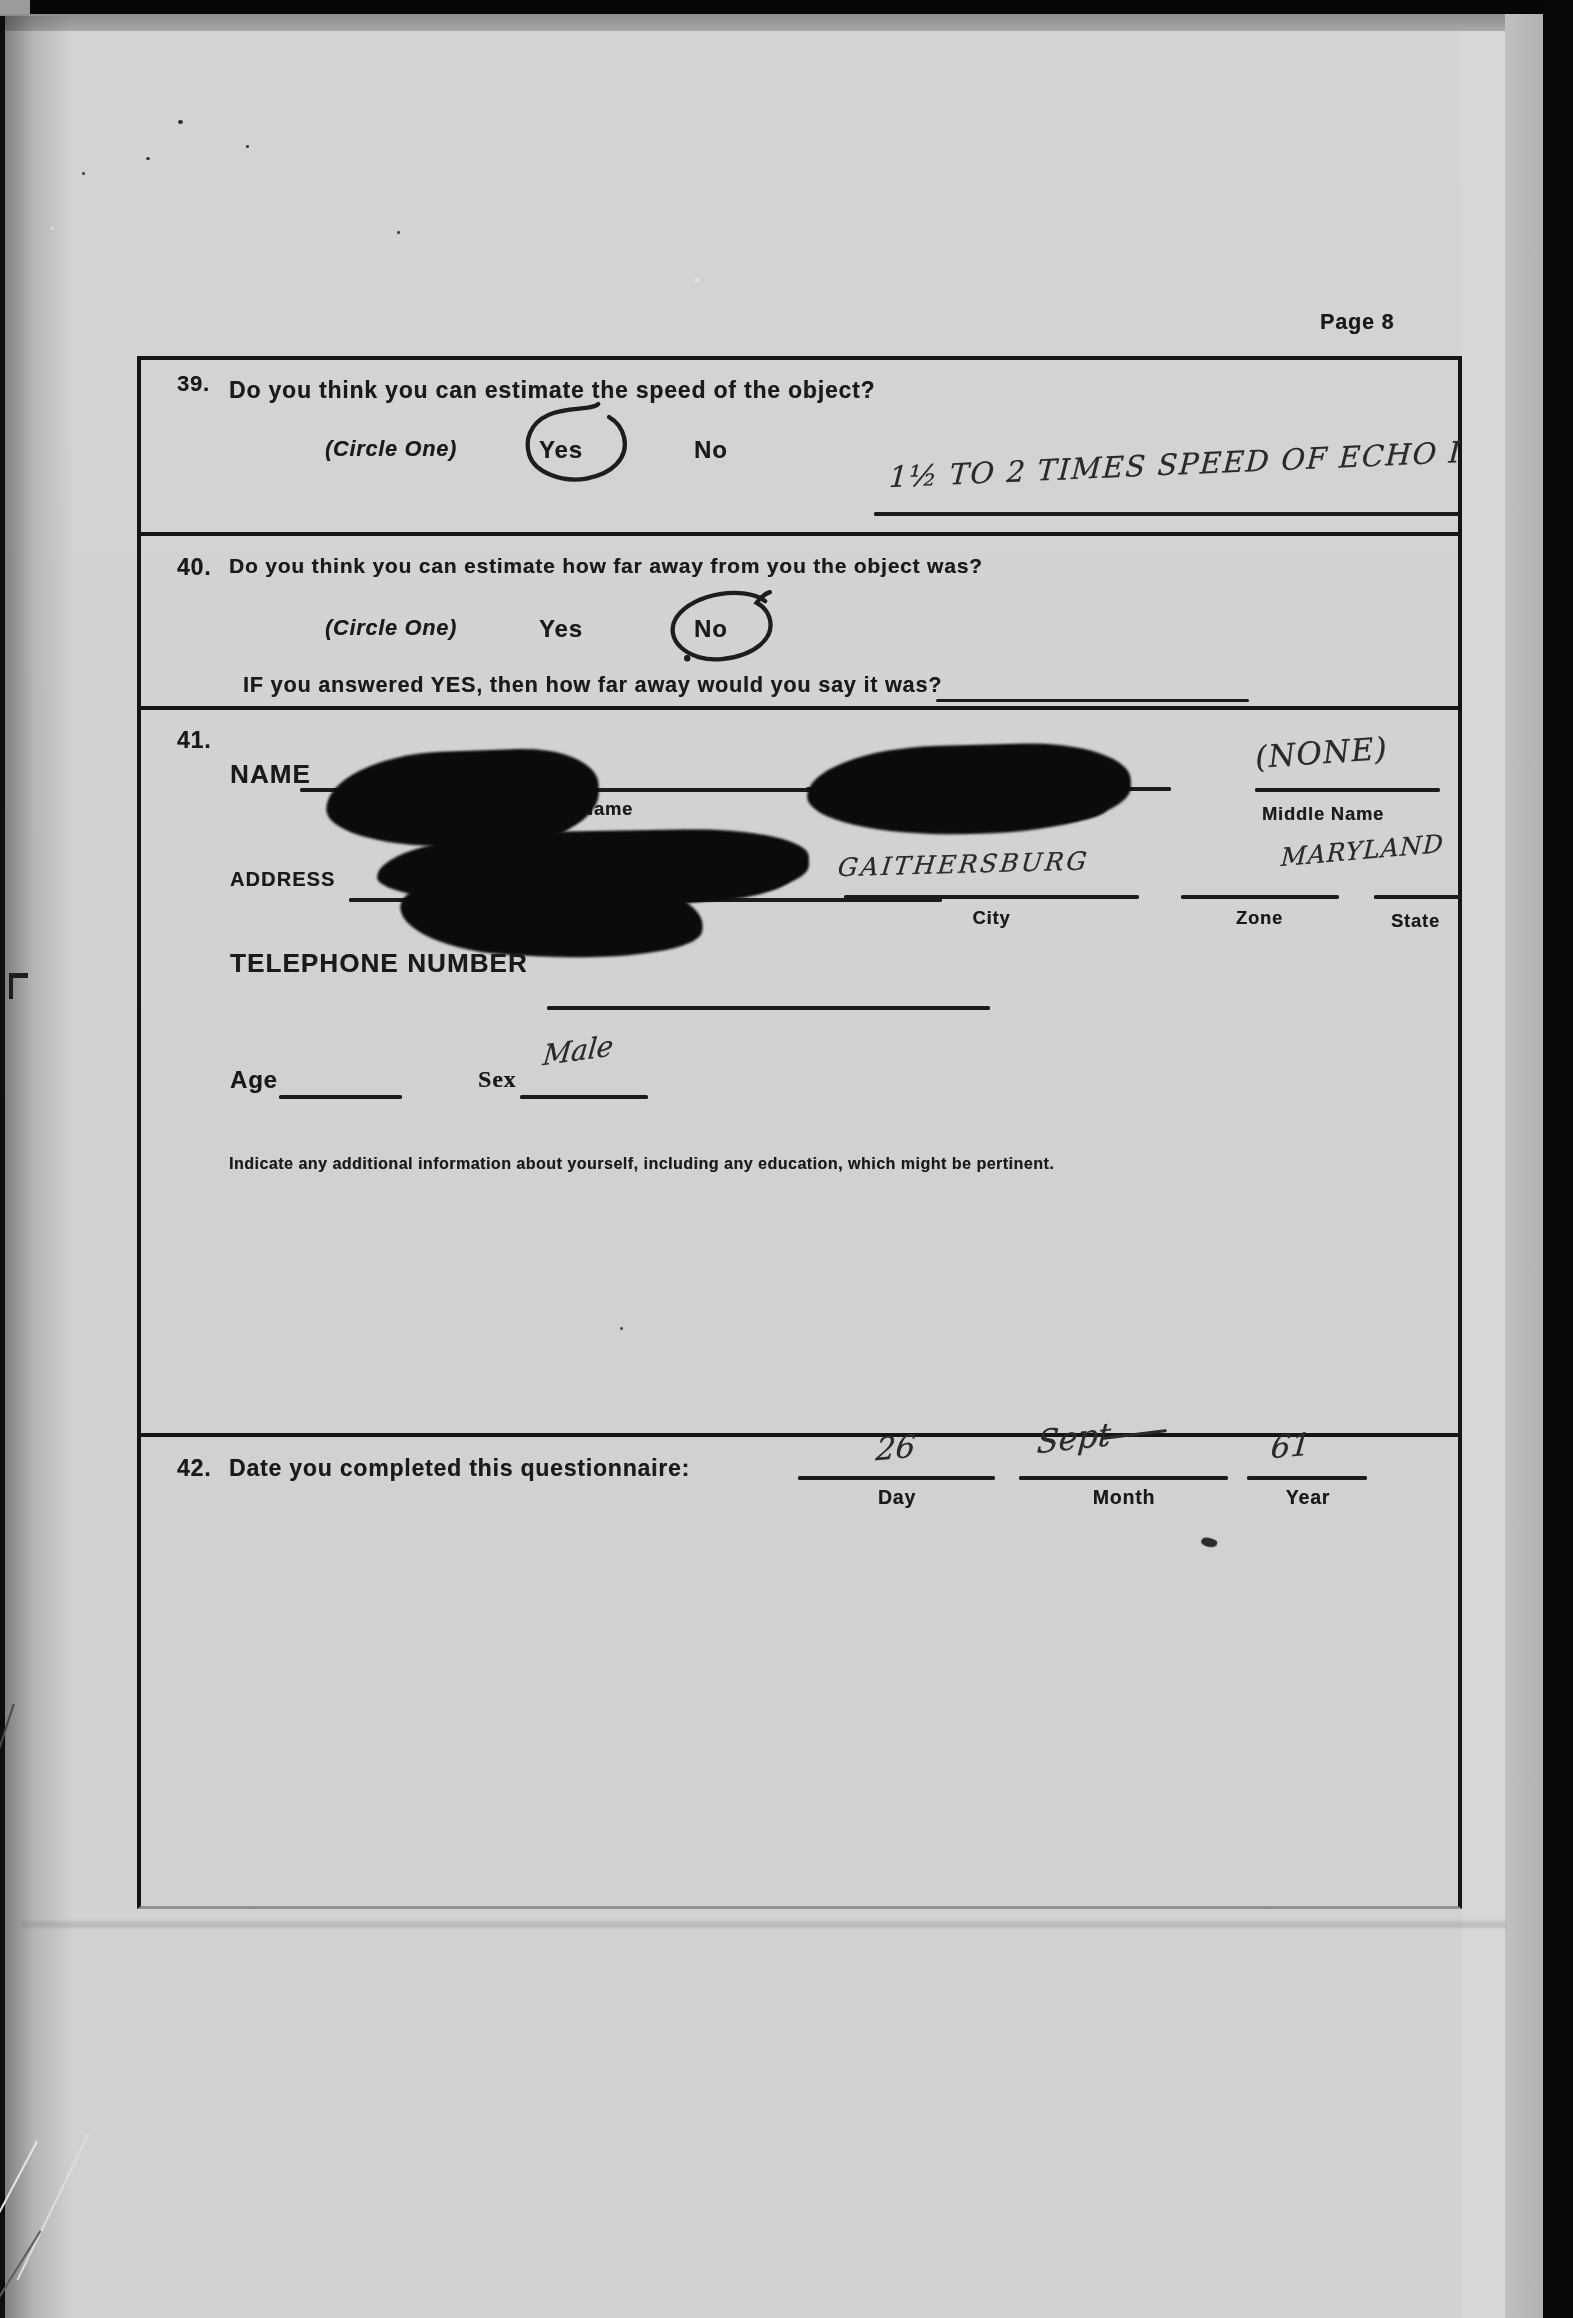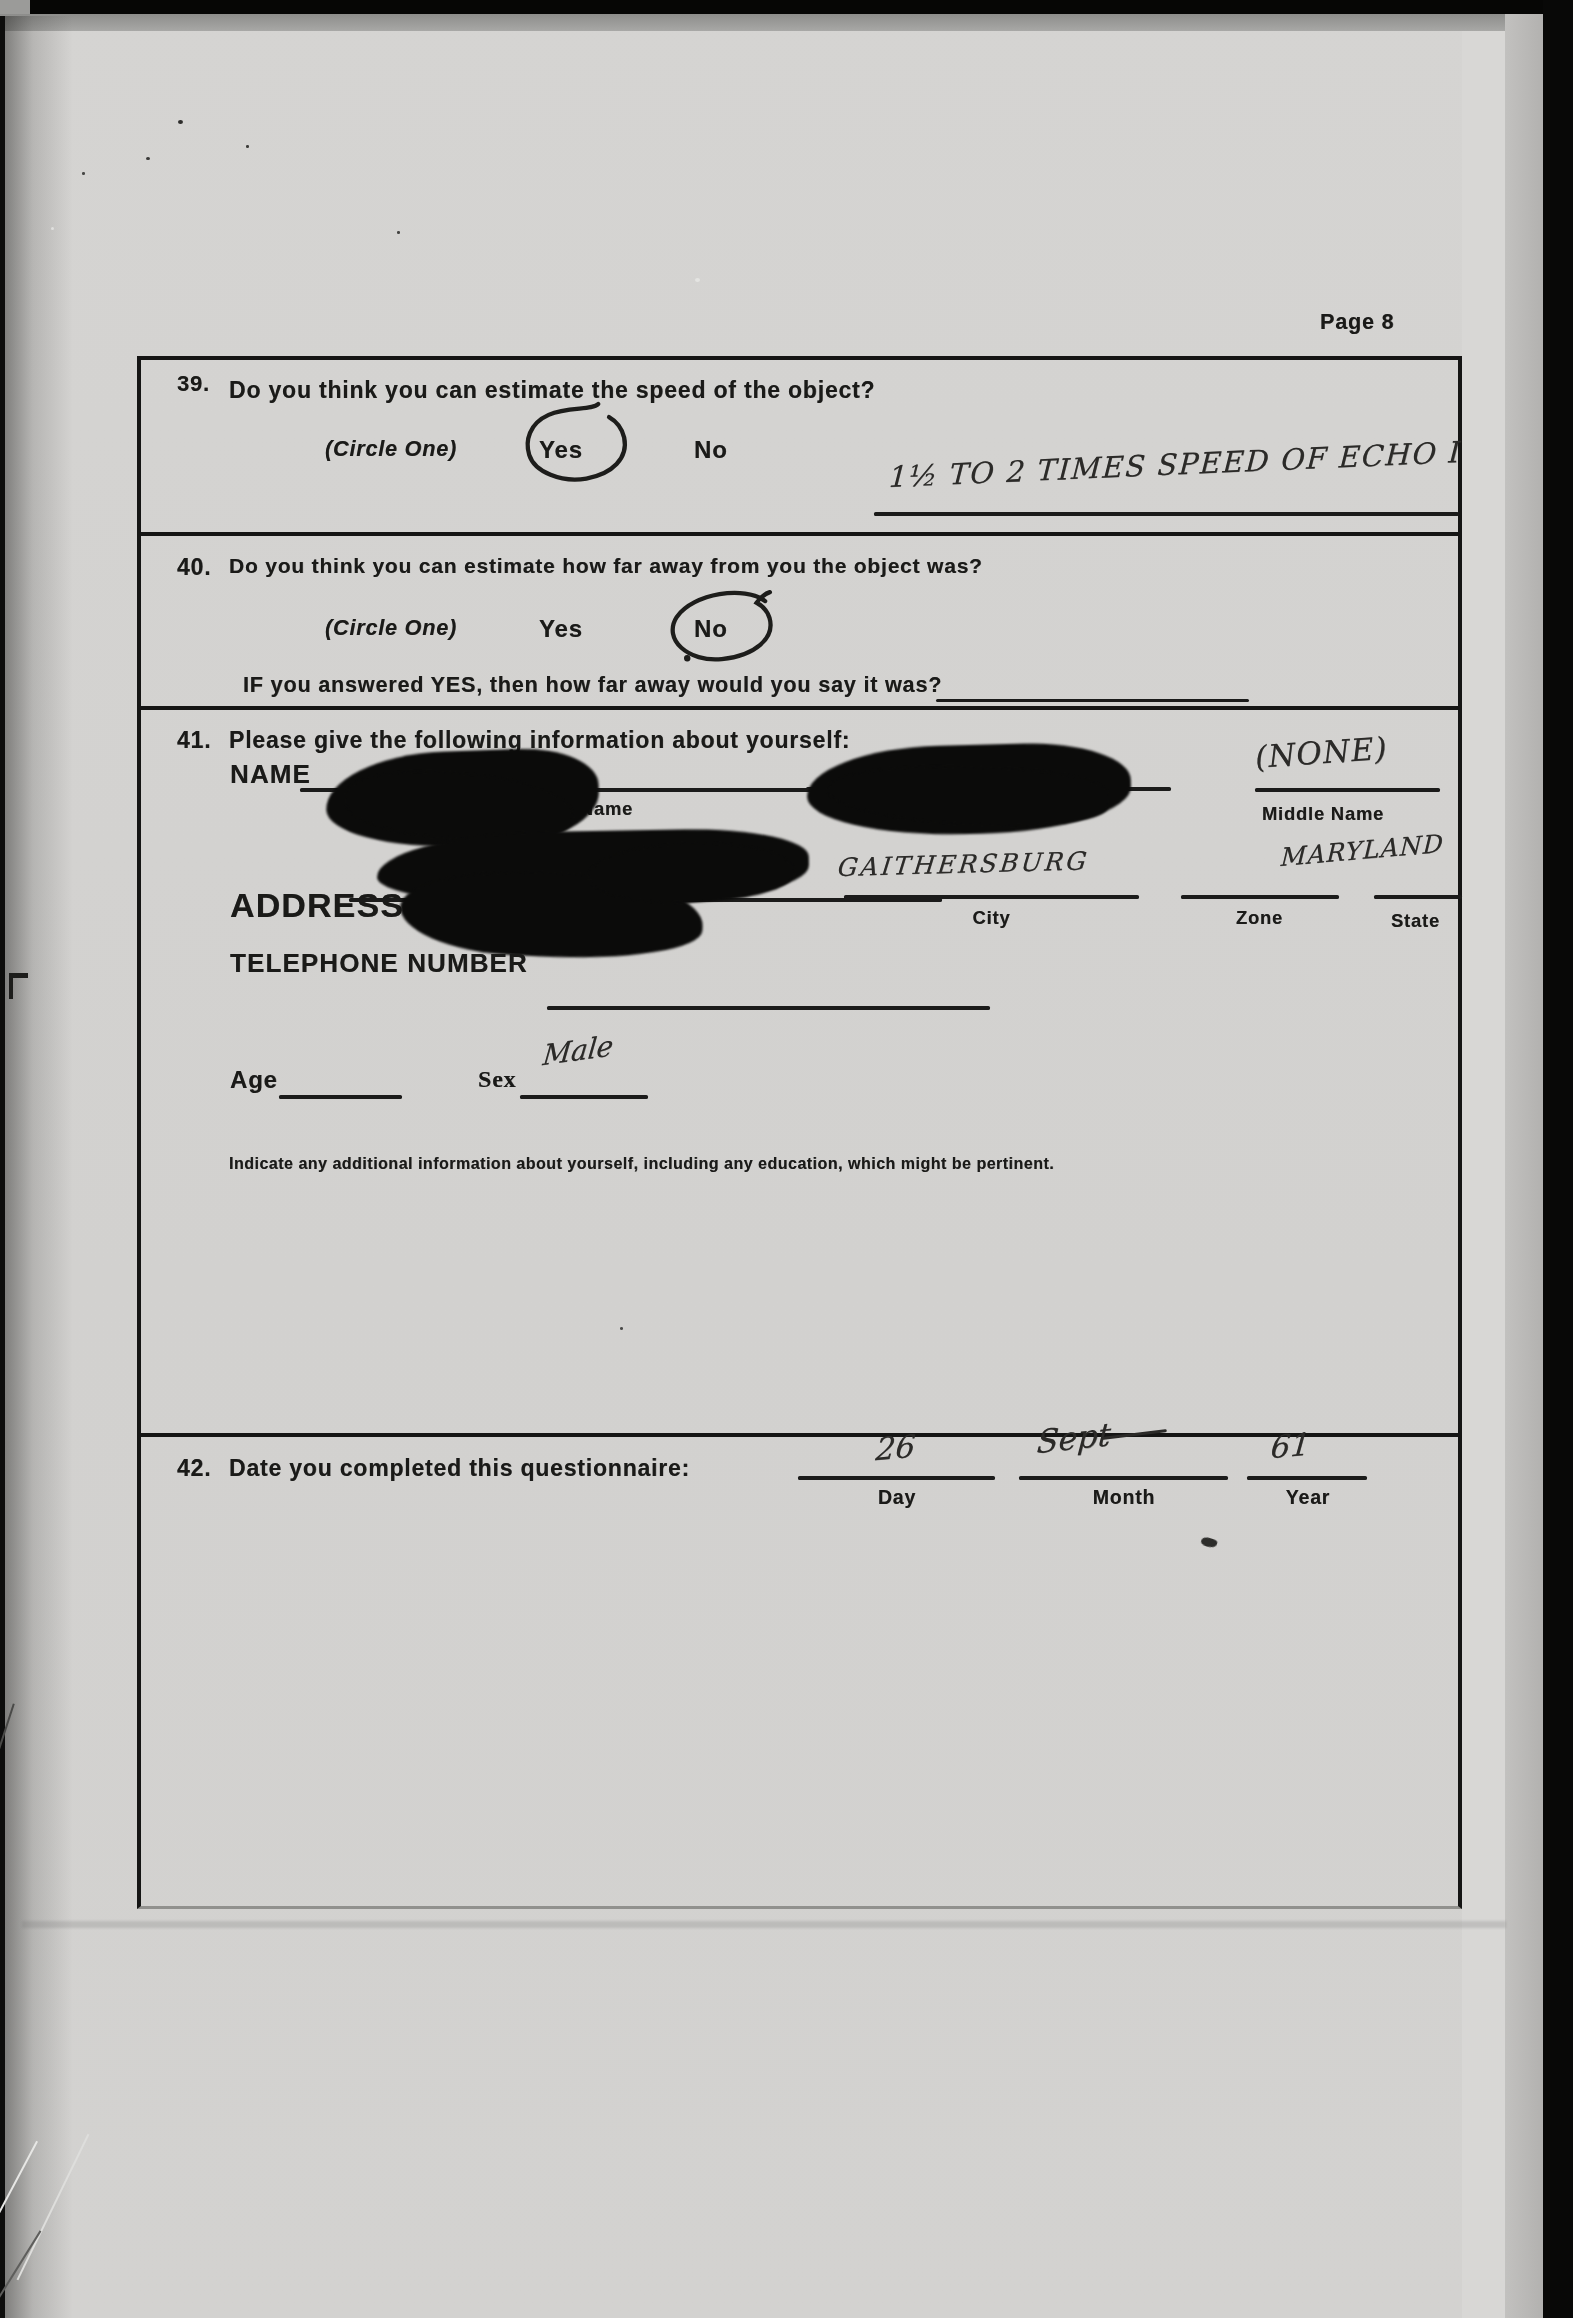--- a/index.html
+++ b/index.html
@@ -78,36 +78,35 @@
   <div class="pt" style="left:694px;top:615px;font-size:24px;">No</div>
   <svg style="left:655px;top:588px;" width="135" height="86" viewBox="0 0 250 160" transform="rotate(-4)">
     <path d="M 208 30 C 172 -2 76 6 42 48 C 12 88 58 134 120 132 C 182 130 222 100 214 62 C 210 46 202 38 192 32 C 200 22 210 16 218 14" fill="none" stroke="#1d1d1b" stroke-width="8" stroke-linecap="round"></path>
     <circle cx="56" cy="126" r="6" fill="#1d1d1b"></circle>
   </svg>
   <div class="pt" style="left:243px;top:672px;font-size:21.6px;">IF you answered YES, then how far away would you say it was?</div>
   <div class="hline" style="left:936px;top:699px;width:313px;height:3.2px;"></div>
   <div class="hw" style="left:946px;top:665px;font-size:27px;"></div>
 
   <div class="pt" style="left:177px;top:727px;font-size:23px;">41.</div>
-  <div class="pt" style="left:229px;top:727px;font-size:23px;">Please give the following information about yourself:</div>
 
   <div class="pt" style="left:230px;top:759px;font-size:26px;letter-spacing:1.1px;">NAME</div>
   <div class="hline" style="left:300px;top:788px;width:594px;"></div>
   <div class="hline" style="left:806px;top:787px;width:365px;"></div>
   <div class="hline" style="left:1255px;top:788px;width:185px;"></div>
   <div class="pt sub" style="left:513px;top:798px;width:140px;">Last Name</div>
   <div class="pt sub" style="left:914px;top:795px;width:140px;">First Name</div>
   <div class="pt sub" style="left:1253px;top:803px;width:140px;">Middle Name</div>
   <div class="hw" style="left:1255px;top:739px;font-size:31px;letter-spacing:1.1px;transform:rotate(-4deg);">(NONE)</div>
   <div class="redact" style="left:326px;top:751px;width:273px;height:95px;border-radius:46% 30% 38% 52% / 60% 42% 55% 45%;transform:rotate(-2deg);"></div>
   <div class="redact" style="left:346px;top:773px;width:227px;height:65px;border-radius:40% 55% 35% 45%;transform:rotate(3deg);"></div>
   <div class="redact" style="left:807px;top:745px;width:324px;height:89px;border-radius:42% 34% 48% 50% / 55% 45% 50% 48%;transform:rotate(-1.5deg);"></div>
   <div class="redact" style="left:827px;top:767px;width:281px;height:57px;border-radius:50% 40% 40% 55%;transform:rotate(2deg);"></div>
 
-  <div class="pt" style="left:230px;top:868px;font-size:34px;letter-spacing:1.1px;margin-top:18px;">ADDRESS</div>
+  <div class="pt" style="left:230px;top:868px;font-size:20px;letter-spacing:1.1px;">ADDRESS</div>
   <div class="hline" style="left:349px;top:898px;width:593px;"></div>
   <div class="hline" style="left:844px;top:895px;width:295px;"></div>
   <div class="hline" style="left:1181px;top:895px;width:158px;"></div>
   <div class="hline" style="left:1374px;top:895px;width:88px;"></div>
   <div class="pt sub" style="left:581px;top:911px;width:124px;">Street</div>
   <div class="pt sub" style="left:932px;top:907px;width:119px;">City</div>
   <div class="pt sub" style="left:1200px;top:907px;width:119px;">Zone</div>
   <div class="pt sub" style="left:1356px;top:910px;width:119px;">State</div>
   <div class="hw" style="left:838px;top:853px;font-size:25px;letter-spacing:2.7px;transform:rotate(-1.5deg) skewX(-8deg);">GAITHERSBURG</div>
   <div class="hw" style="left:1281px;top:843px;font-size:25px;letter-spacing:1.1px;transform:rotate(-5deg) skewX(-8deg);">MARYLAND</div>

